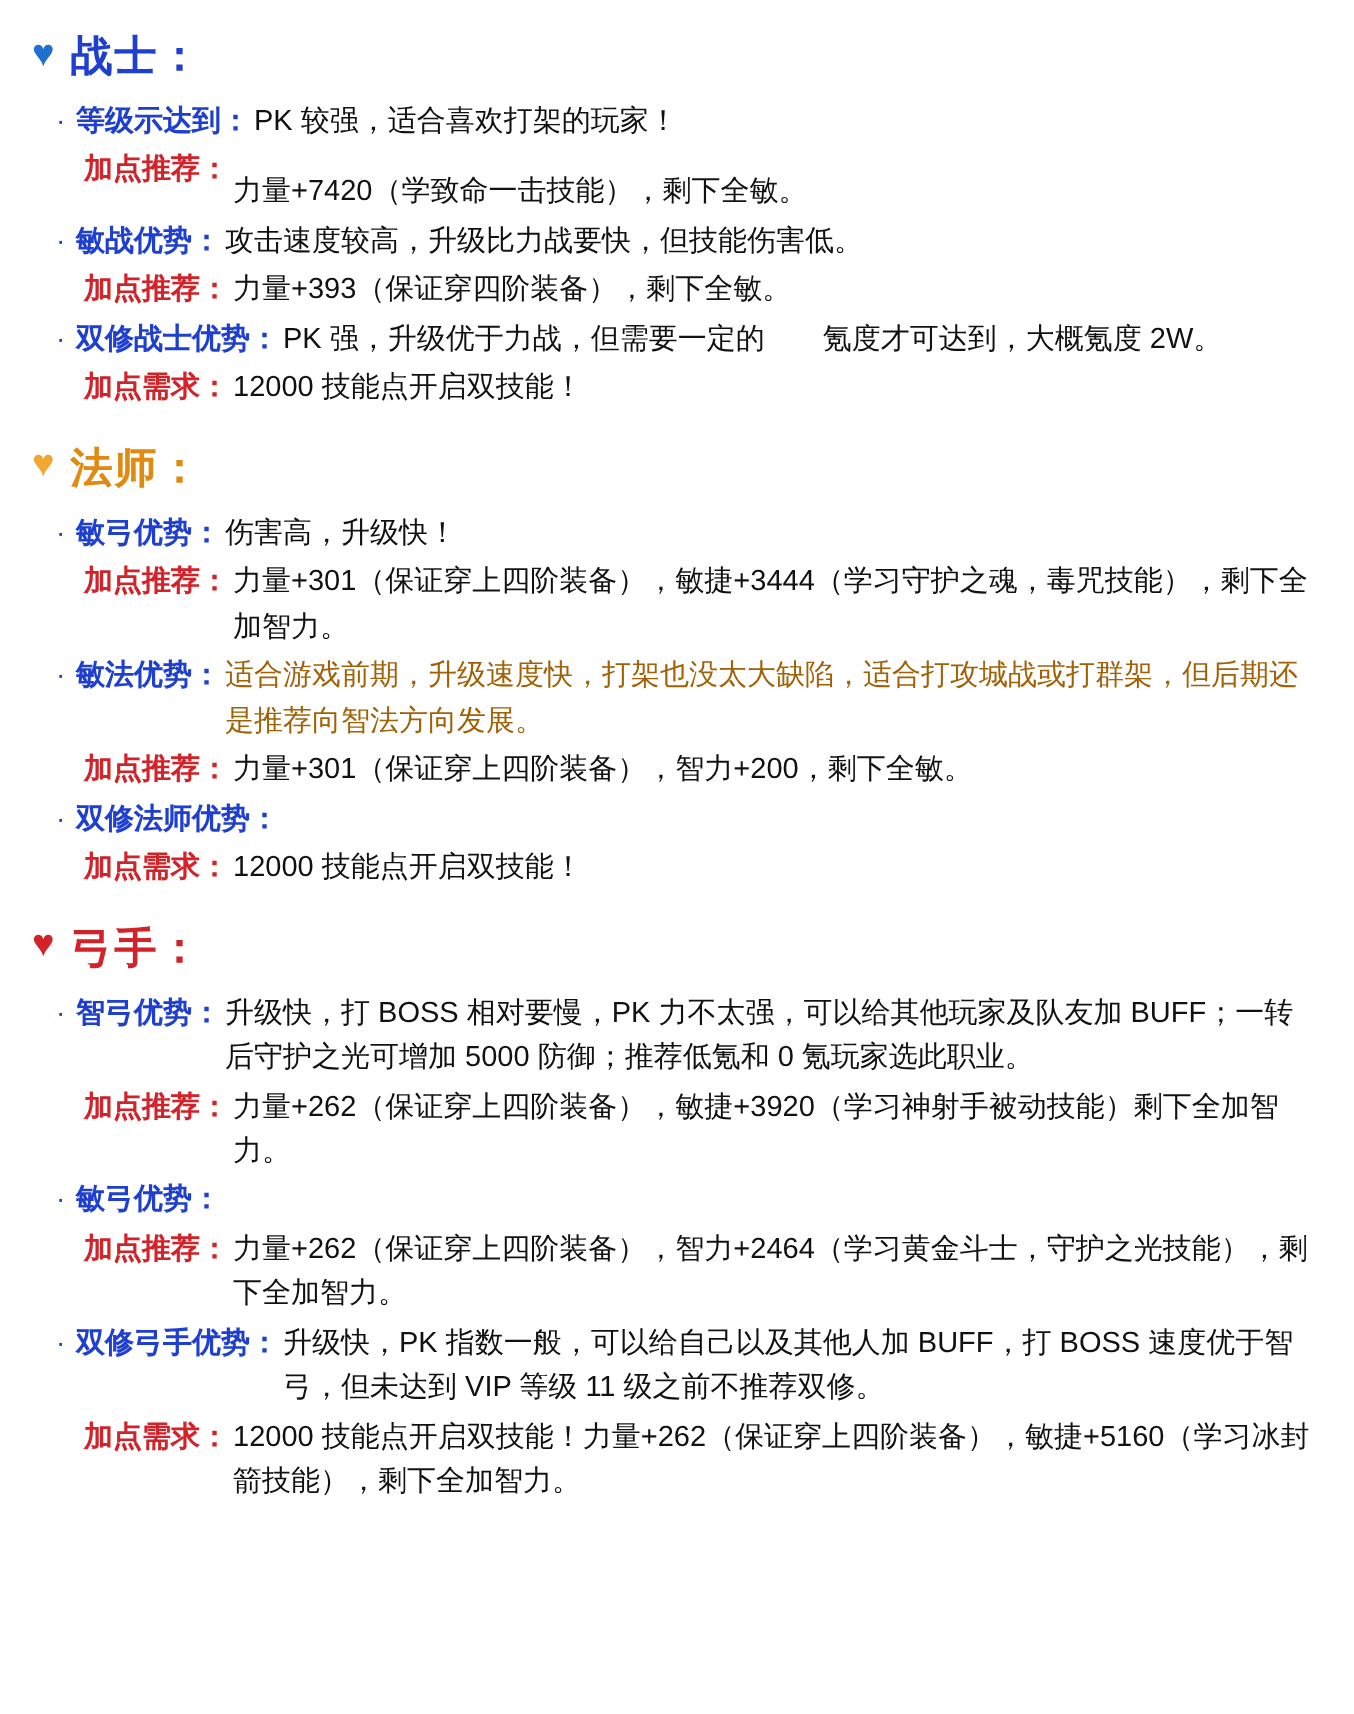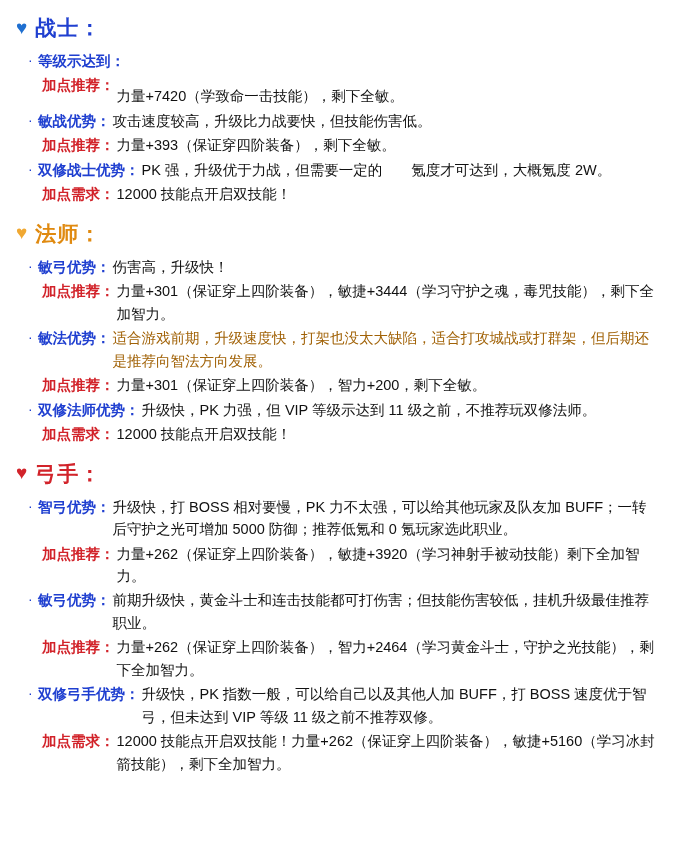--- a/index.html
+++ b/index.html
@@ -87,20 +87,21 @@
       <div class="section">
         <div class="sec-head">
           <span class="heart" style="color: rgb(31, 111, 208);">♥</span>
           <span class="sec-title" style="color: rgb(31, 63, 208);">战士：</span>
         </div>
         <div class="rows">
           <div class="row">
             <span class="bullet" style="color: rgb(31, 63, 208);">·</span>
             <span class="label" style="color: rgb(31, 63, 208);">等级示达到</span>
             <span class="colon" style="color: rgb(31, 63, 208);">：</span>
+            <span class="body-text" style="color: rgb(17, 17, 17);">PK 较强，适合喜欢打架的玩家！</span>
           </div>
           <div class="row indent">
             <span class="bullet" style="color: rgb(210, 35, 42);"></span>
             <span class="label" style="color: rgb(210, 35, 42);">加点推荐</span>
             <span class="colon" style="color: rgb(210, 35, 42);">：</span>
             <span class="body-text" style="color: rgb(17, 17, 17); margin-top: 11px;">力量+7420（学致命一击技能），剩下全敏。</span>
           </div>
           <div class="row">
             <span class="bullet" style="color: rgb(31, 63, 208);">·</span>
             <span class="label" style="color: rgb(31, 63, 208);">敏战优势</span>
@@ -154,21 +155,20 @@
           <div class="row indent">
             <span class="bullet" style="color: rgb(210, 35, 42);"></span>
             <span class="label" style="color: rgb(210, 35, 42);">加点推荐</span>
             <span class="colon" style="color: rgb(210, 35, 42);">：</span>
             <span class="body-text" style="color: rgb(17, 17, 17);">力量+301（保证穿上四阶装备），智力+200，剩下全敏。</span>
           </div>
           <div class="row">
             <span class="bullet" style="color: rgb(31, 63, 208);">·</span>
             <span class="label" style="color: rgb(31, 63, 208);">双修法师优势</span>
             <span class="colon" style="color: rgb(31, 63, 208);">：</span>
-            <span class="body-text" style="color: rgb(17, 17, 17);">升级快，PK 力强，但 VIP 等级示达到 11 级之前，不推荐玩双修法师。</span>
           </div>
           <div class="row indent">
             <span class="bullet" style="color: rgb(210, 35, 42);"></span>
             <span class="label" style="color: rgb(210, 35, 42);">加点需求</span>
             <span class="colon" style="color: rgb(210, 35, 42);">：</span>
             <span class="body-text" style="color: rgb(17, 17, 17);">12000 技能点开启双技能！</span>
           </div>
         </div>
       </div>
       <div class="section">
@@ -186,21 +186,20 @@
           <div class="row indent">
             <span class="bullet" style="color: rgb(210, 35, 42);"></span>
             <span class="label" style="color: rgb(210, 35, 42);">加点推荐</span>
             <span class="colon" style="color: rgb(210, 35, 42);">：</span>
             <span class="body-text" style="color: rgb(17, 17, 17);">力量+262（保证穿上四阶装备），敏捷+3920（学习神射手被动技能）剩下全加智力。</span>
           </div>
           <div class="row">
             <span class="bullet" style="color: rgb(31, 63, 208);">·</span>
             <span class="label" style="color: rgb(31, 63, 208);">敏弓优势</span>
             <span class="colon" style="color: rgb(31, 63, 208);">：</span>
-            <span class="body-text" style="color: rgb(17, 17, 17);">前期升级快，黄金斗士和连击技能都可打伤害；但技能伤害较低，挂机升级最佳推荐职业。</span>
           </div>
           <div class="row indent">
             <span class="bullet" style="color: rgb(210, 35, 42);"></span>
             <span class="label" style="color: rgb(210, 35, 42);">加点推荐</span>
             <span class="colon" style="color: rgb(210, 35, 42);">：</span>
             <span class="body-text" style="color: rgb(17, 17, 17);">力量+262（保证穿上四阶装备），智力+2464（学习黄金斗士，守护之光技能），剩下全加智力。</span>
           </div>
           <div class="row">
             <span class="bullet" style="color: rgb(31, 63, 208);">·</span>
             <span class="label" style="color: rgb(31, 63, 208);">双修弓手优势</span>

